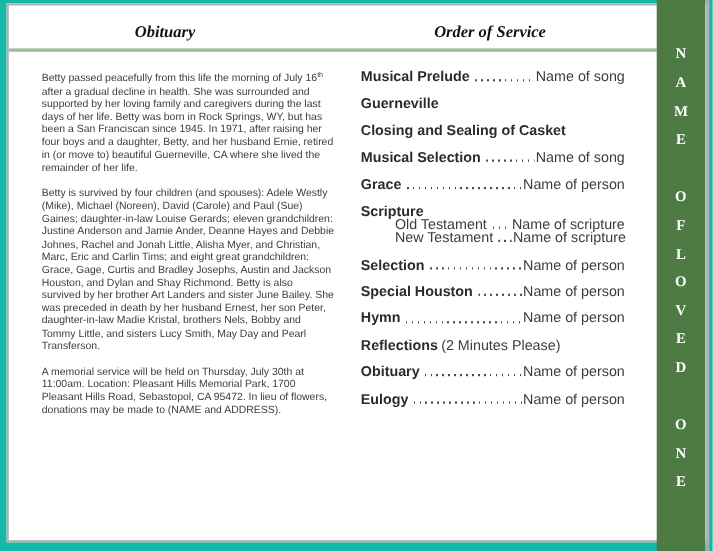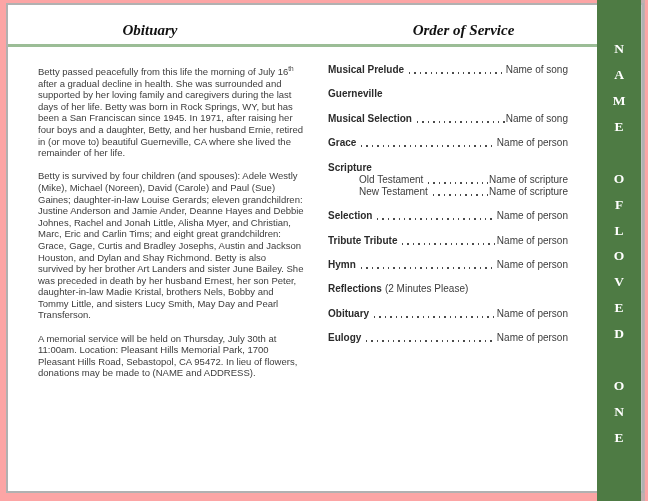--- a/index.html
+++ b/index.html
@@ -1,43 +1,43 @@
 <!DOCTYPE html>
 <html style="--banner-green: #4e7b44; --banner-text: #ffffff; --divider-green: #9bbd96; --page-border: #b1b1b1;"><head>
 <meta charset="utf-8">
 <style>
   html,body{margin:0;padding:0;background:#ffffff;}
   .stage{
-    position:relative;width:648px;height:501px;background:#fca5a5;overflow:hidden;
+    position:relative;width:648px;height:501px;background:#14b8a6;overflow:hidden;
     font-family:"Liberation Sans", sans-serif;color:#3c3c3c;
   }
   .page-border{
     position:absolute;left:6px;top:3px;width:638px;height:490px;
     border:2px solid var(--page-border,#b1b1b1);box-sizing:border-box;background:#ffffff;
   }
   .col-title{
     position:absolute;top:22px;height:20px;text-align:center;
     font-family:"Liberation Serif", serif;font-style:italic;font-weight:bold;
     font-size:15px;color:#111111;
   }
   .title-left{left:7px;width:286px;}
-  .title-right{left:321px;width:285px;font-family:Liberation Serif, serif;}
+  .title-right{left:303px;width:285px;font-family:Liberation Serif, serif;}
   .divider{
     position:absolute;left:8px;top:44px;width:589px;height:3px;
     background:var(--divider-green,#9bbd96);
   }
   .left-col{
     position:absolute;left:38px;top:66px;width:266px;
     font-size:9.5px;line-height:11.6px;color:#3c3c3c;
   }
   .left-col p{margin:0 0 11.6px 0;}
   .left-col sup{font-size:6.5px;vertical-align:super;line-height:0;}
   .right-col{
     position:absolute;left:328px;top:64px;width:240px;
-    font-size:10px;line-height:11.2px;color:#3c3c3c;
+    font-size:13px;line-height:11.2px;color:#3c3c3c;
   }
   .svc-block{margin-bottom:13.2px;}
   .svc-row{display:flex;align-items:flex-end;}
   .svc-label{font-weight:bold;color:#2b2b2b;white-space:nowrap;}
   .svc-note{margin-left:3px;white-space:nowrap;}
   .leader{
     flex:1;height:2px;margin:0 1px 1px 5px;min-width:12px;
     background:repeating-linear-gradient(to right,#4a4a4a 0 1.4px,transparent 1.4px 5.4px);
   }
   .svc-value{white-space:nowrap;}
@@ -85,20 +85,25 @@
           <span class="svc-value">Name of song</span>
         </div>
       </div>
       <div class="svc-block">
         <div class="svc-row">
           <span class="svc-label">Guerneville</span>
         </div>
       </div>
       <div class="svc-block">
         <div class="svc-row">
+          <span class="svc-label">Closing and Sealing of Casket</span>
+        </div>
+      </div>
+      <div class="svc-block">
+        <div class="svc-row">
           <span class="svc-label">Musical Selection</span>
           <span class="leader"></span>
           <span class="svc-value">Name of song</span>
         </div>
       </div>
       <div class="svc-block">
         <div class="svc-row">
           <span class="svc-label">Grace</span>
           <span class="leader"></span>
           <span class="svc-value">Name of person</span>
@@ -123,21 +128,21 @@
       </div>
       <div class="svc-block">
         <div class="svc-row">
           <span class="svc-label">Selection</span>
           <span class="leader"></span>
           <span class="svc-value">Name of person</span>
         </div>
       </div>
       <div class="svc-block">
         <div class="svc-row">
-          <span class="svc-label">Tribute Tribute</span>
+          <span class="svc-label">Special Houston</span>
           <span class="leader"></span>
           <span class="svc-value">Name of person</span>
         </div>
       </div>
       <div class="svc-block">
         <div class="svc-row">
           <span class="svc-label">Hymn</span>
           <span class="leader"></span>
           <span class="svc-value">Name of person</span>
         </div>

